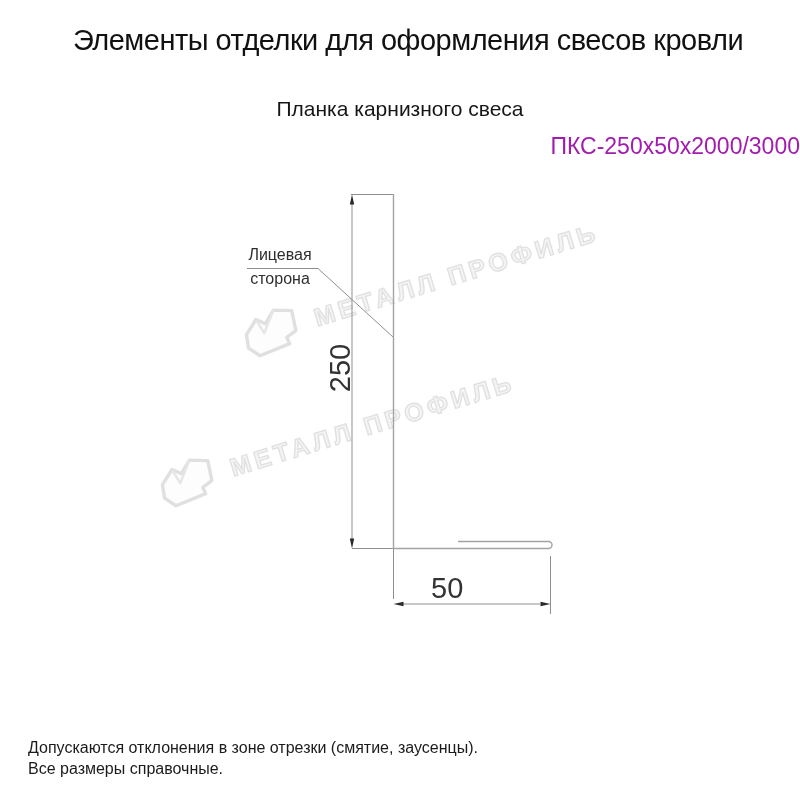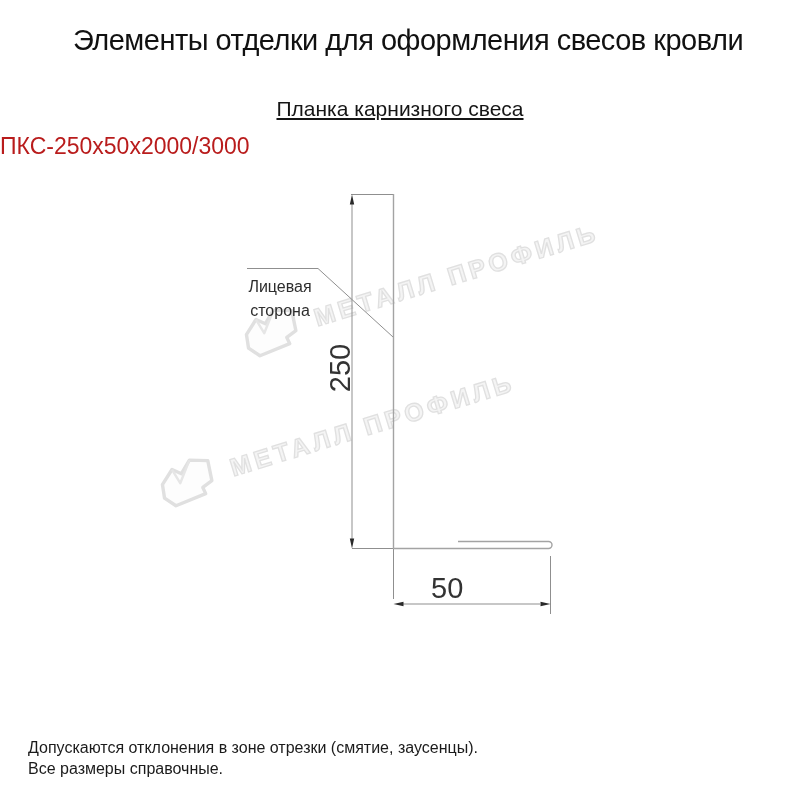--- a/index.html
+++ b/index.html
@@ -26,27 +26,26 @@
     text-align:center;
     font-size:29px;letter-spacing:-0.5px;
     color:#111;
     padding-left:16px;
   }
   .subtitle{
     position:absolute;left:0;right:0;top:97px;
     text-align:center;
     font-size:21px;
     color:#161616;
-    text-decoration:underline;
   }
   .product-code{
     position:absolute;left:0;right:0;top:133px;
-    text-align:left;
+    text-align:right;
     font-size:23px;
-    color:#b91c1c;
+    color:#a21caf;
   }
   
   .watermark{
     position:absolute;
     display:flex;align-items:center;gap:14px;
     transform-origin:left center;
     transform:rotate(-17deg);
     white-space:nowrap;
     pointer-events:none;
   }
@@ -63,21 +62,21 @@
     position:absolute;left:0;top:0;width:800px;height:800px;
     pointer-events:none;
   }
   .p-line{stroke:var(--profile-line);stroke-width:1.4;fill:none;}
   .d-line{stroke:var(--dim-line);stroke-width:1;fill:none;}
   .l-line{stroke:var(--dim-line);stroke-width:1;fill:none;}
   .arrow{fill:var(--arrow);stroke:none;}
   
   .face-line{
     position:absolute;width:90px;text-align:center;
-    font-size:16px;color:#2e2e2e;margin-top:32px;
+    font-size:16px;color:#2e2e2e;
   }
   .face-1{left:235px;top:246px;}
   .face-2{left:235px;top:270px;}
   .dim-text{
     position:absolute;font-size:29px;color:var(--dim-text);
   }
   .dim-250{
     left:300px;top:353px;width:80px;height:30px;
     text-align:center;line-height:30px;
     transform:rotate(-90deg);

